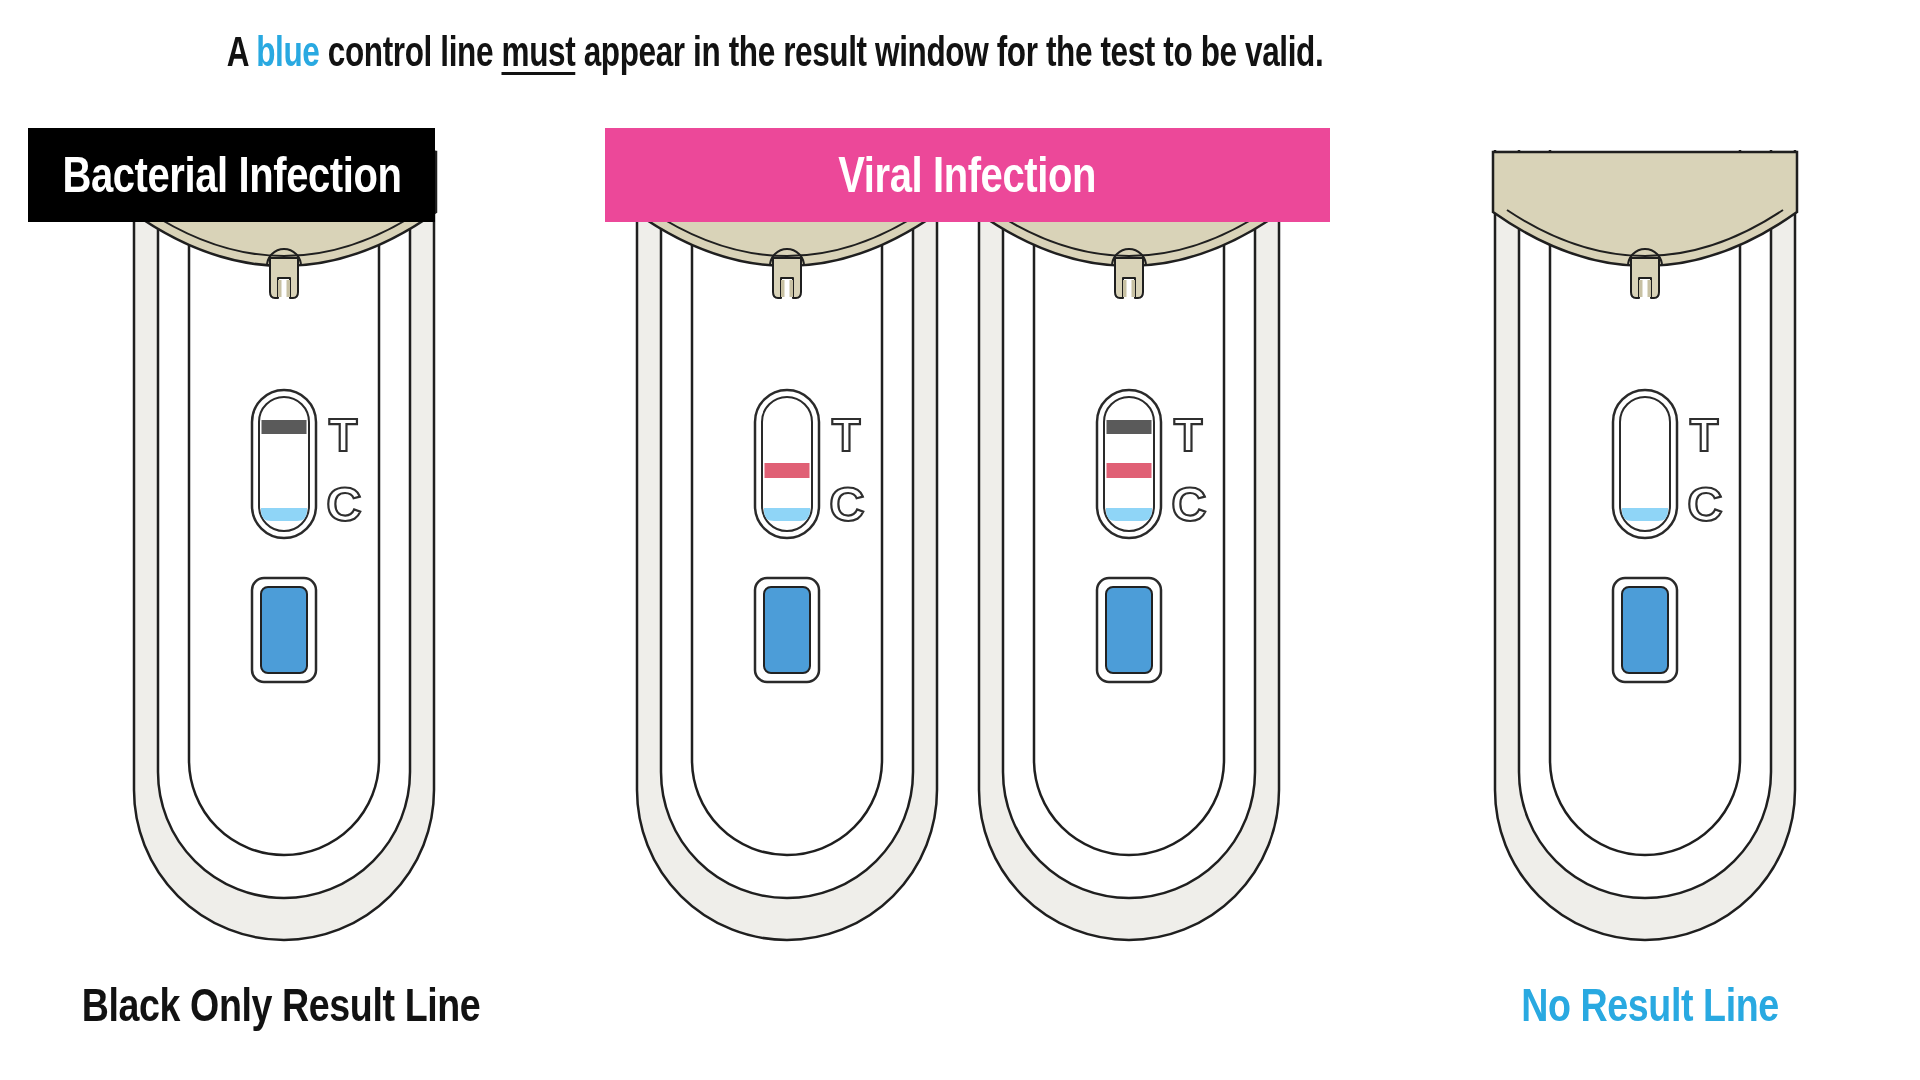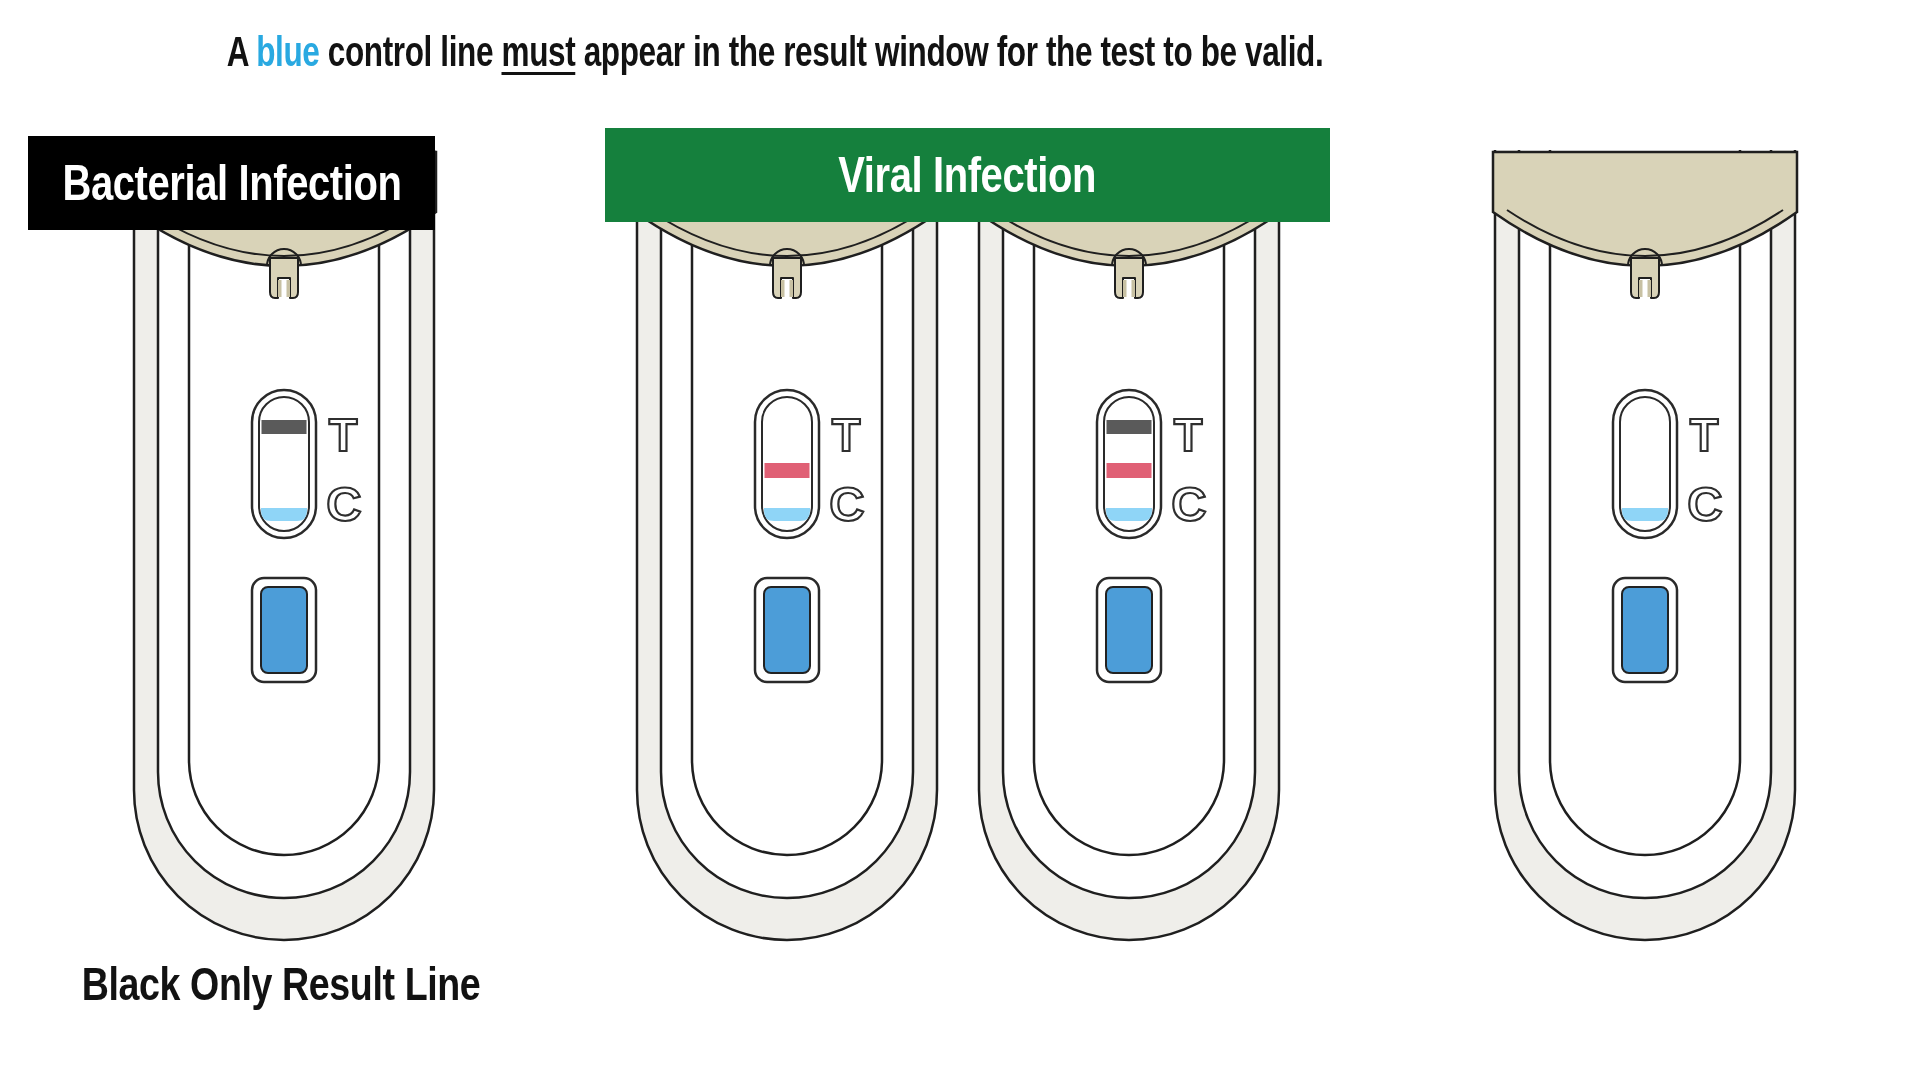--- a/index.html
+++ b/index.html
@@ -9,55 +9,55 @@
   
   .title{position:absolute;top:28px;left:775px;transform:translateX(-50%);
          white-space:nowrap;z-index:3;}
   .title-inner{display:inline-block;transform:scaleX(0.75);transform-origin:center;
          font-size:42px;font-weight:bold;letter-spacing:-0.5px;color:#121212;}
   .seg-underline{text-decoration:underline;text-decoration-thickness:3px;text-underline-offset:6px;}
 
   
   .bar{position:absolute;top:128px;height:94px;z-index:2;
        display:flex;align-items:center;justify-content:center;}
-  .bar-bacterial{left:28px;width:407px;margin-top:8px;}
+  .bar-bacterial{left:28px;width:407px;}
   .bar-viral{left:605px;width:725px;}
   .bar-negative{left:1398px;width:448px;}
   .bar span{display:inline-block;color:#fff;font-weight:bold;font-size:50px;
        letter-spacing:-0.5px;transform:scaleX(0.8);transform-origin:center;white-space:nowrap;}
 
   
   #devices .device{position:absolute;top:140px;width:320px;height:830px;z-index:1;}
   #devices .d1{left:124px;}
   #devices .d2{left:627px;}
   #devices .d3{left:969px;}
   #devices .d4{left:1485px;}
   .device svg{display:block;width:320px;height:830px;}
 
   
-  .dev-label{position:absolute;top:956px;transform:translateX(-50%);z-index:2;white-space:nowrap;}
+  .dev-label{position:absolute;top:977px;transform:translateX(-50%);z-index:2;white-space:nowrap;}
   .dev-label span{display:inline-block;font-size:47px;font-weight:bold;letter-spacing:-0.5px;
        transform:scaleX(0.8);transform-origin:center;}
   .label-1{left:281px;}
   .label-2{left:965px;}
   .label-3{left:1650px;}
 </style>
 </head>
 <body>
 
 <div id="canvas">
 
   <div class="title">
     <span class="title-inner"><span>A </span><span style="color: rgb(41, 169, 225);">blue</span><span> control line </span><span class="seg-underline">must</span><span> appear in the result window for the test to be valid.</span></span>
   </div>
 
   <div class="bar bar-bacterial" style="background: rgb(0, 0, 0);">
     <span>Bacterial Infection</span>
   </div>
-  <div class="bar bar-viral" style="background: #15803d; text-align: center;">
+  <div class="bar bar-viral" style="background: #ec4899; text-align: center;">
     <span>Viral Infection</span>
   </div>
 
   <div id="devices">
       <div class="device d1">
     <svg viewBox="0 0 320 830">
       <g>
         <path d="M10,10 V650 A150,150 0 0 0 310,650 V10" stroke="#1f1f1f" stroke-width="2.5" fill="#EFEEEA"></path>
         <path d="M34,10 V632 A126,126 0 0 0 286,632 V10" fill="#ffffff" stroke="#1f1f1f" stroke-width="2.5"></path>
         <path d="M65,10 V620 A95,95 0 0 0 255,620 V10" fill="#ffffff" stroke="#1f1f1f" stroke-width="2.5"></path>
@@ -172,14 +172,17 @@
         <rect x="128" y="438" width="64" height="104" rx="12" fill="#ffffff" stroke="#2a2a2a" stroke-width="2.5"></rect>
         <rect x="137" y="447" width="46" height="86" rx="7" stroke="#222222" stroke-width="2" fill="#4C9DD8"></rect>
       </g>
     </svg>
   </div>
     </div>
 
   <div class="dev-label label-1" style="color: rgb(18, 18, 18);">
     <span>Black Only Result Line</span>
   </div>
+  <div class="dev-label label-3" style="color: rgb(41, 169, 225);">
+    <span>No Result Line</span>
+  </div>
 
 </div>
 
 </body></html>

